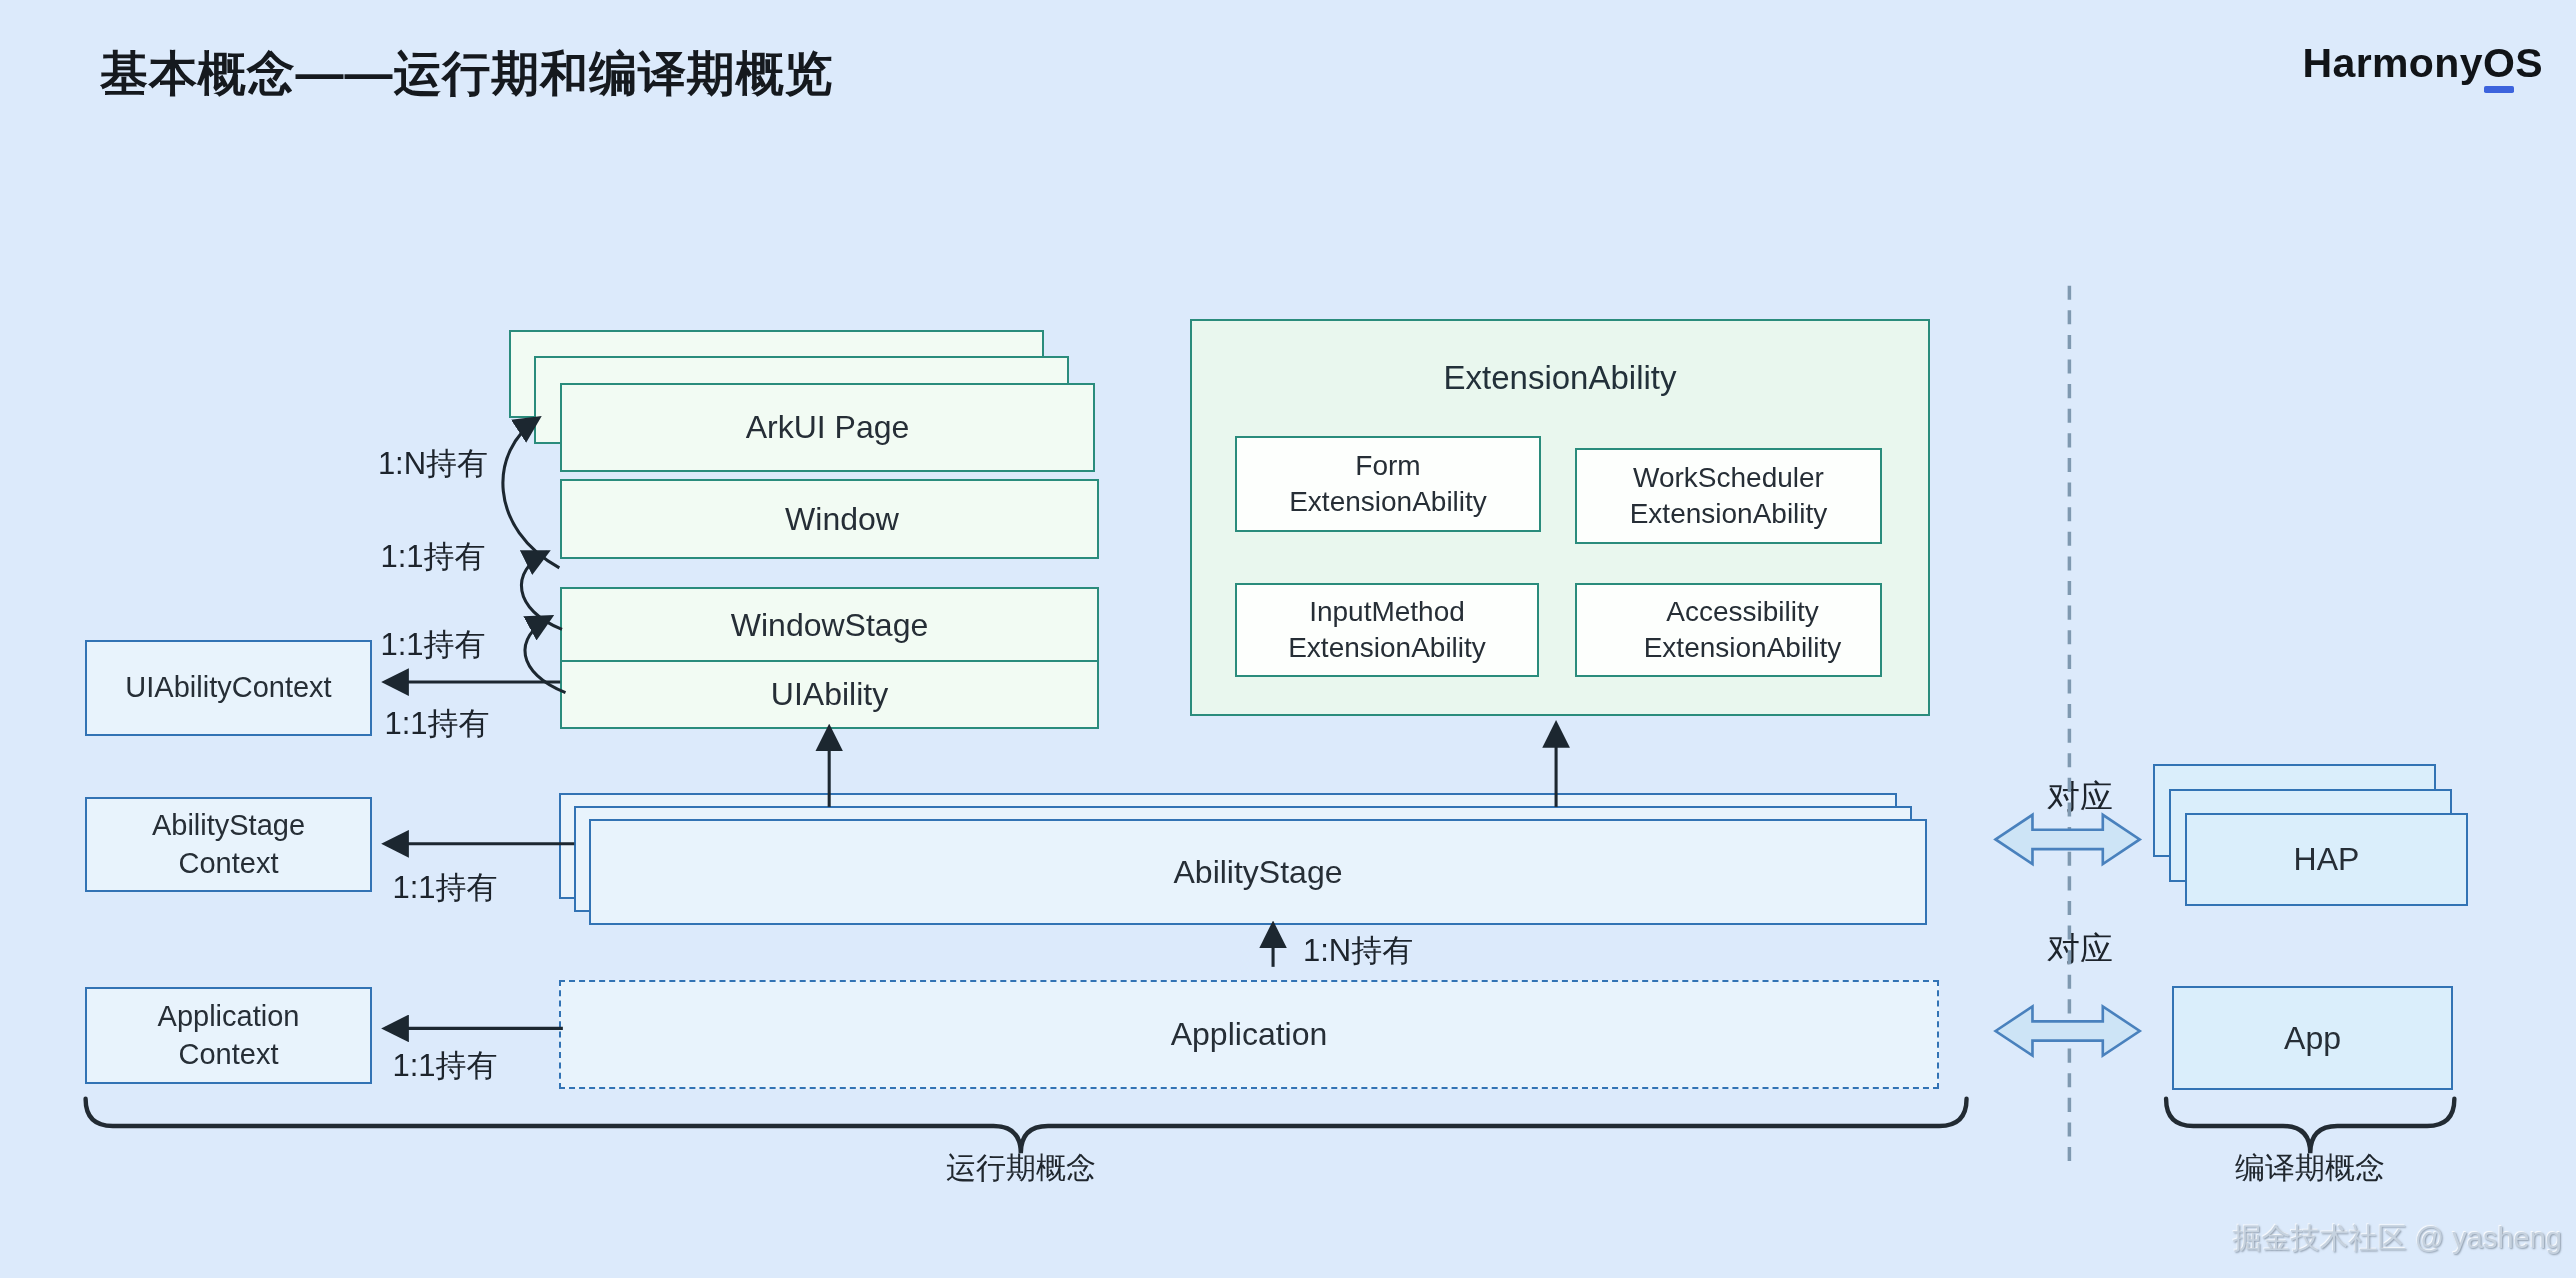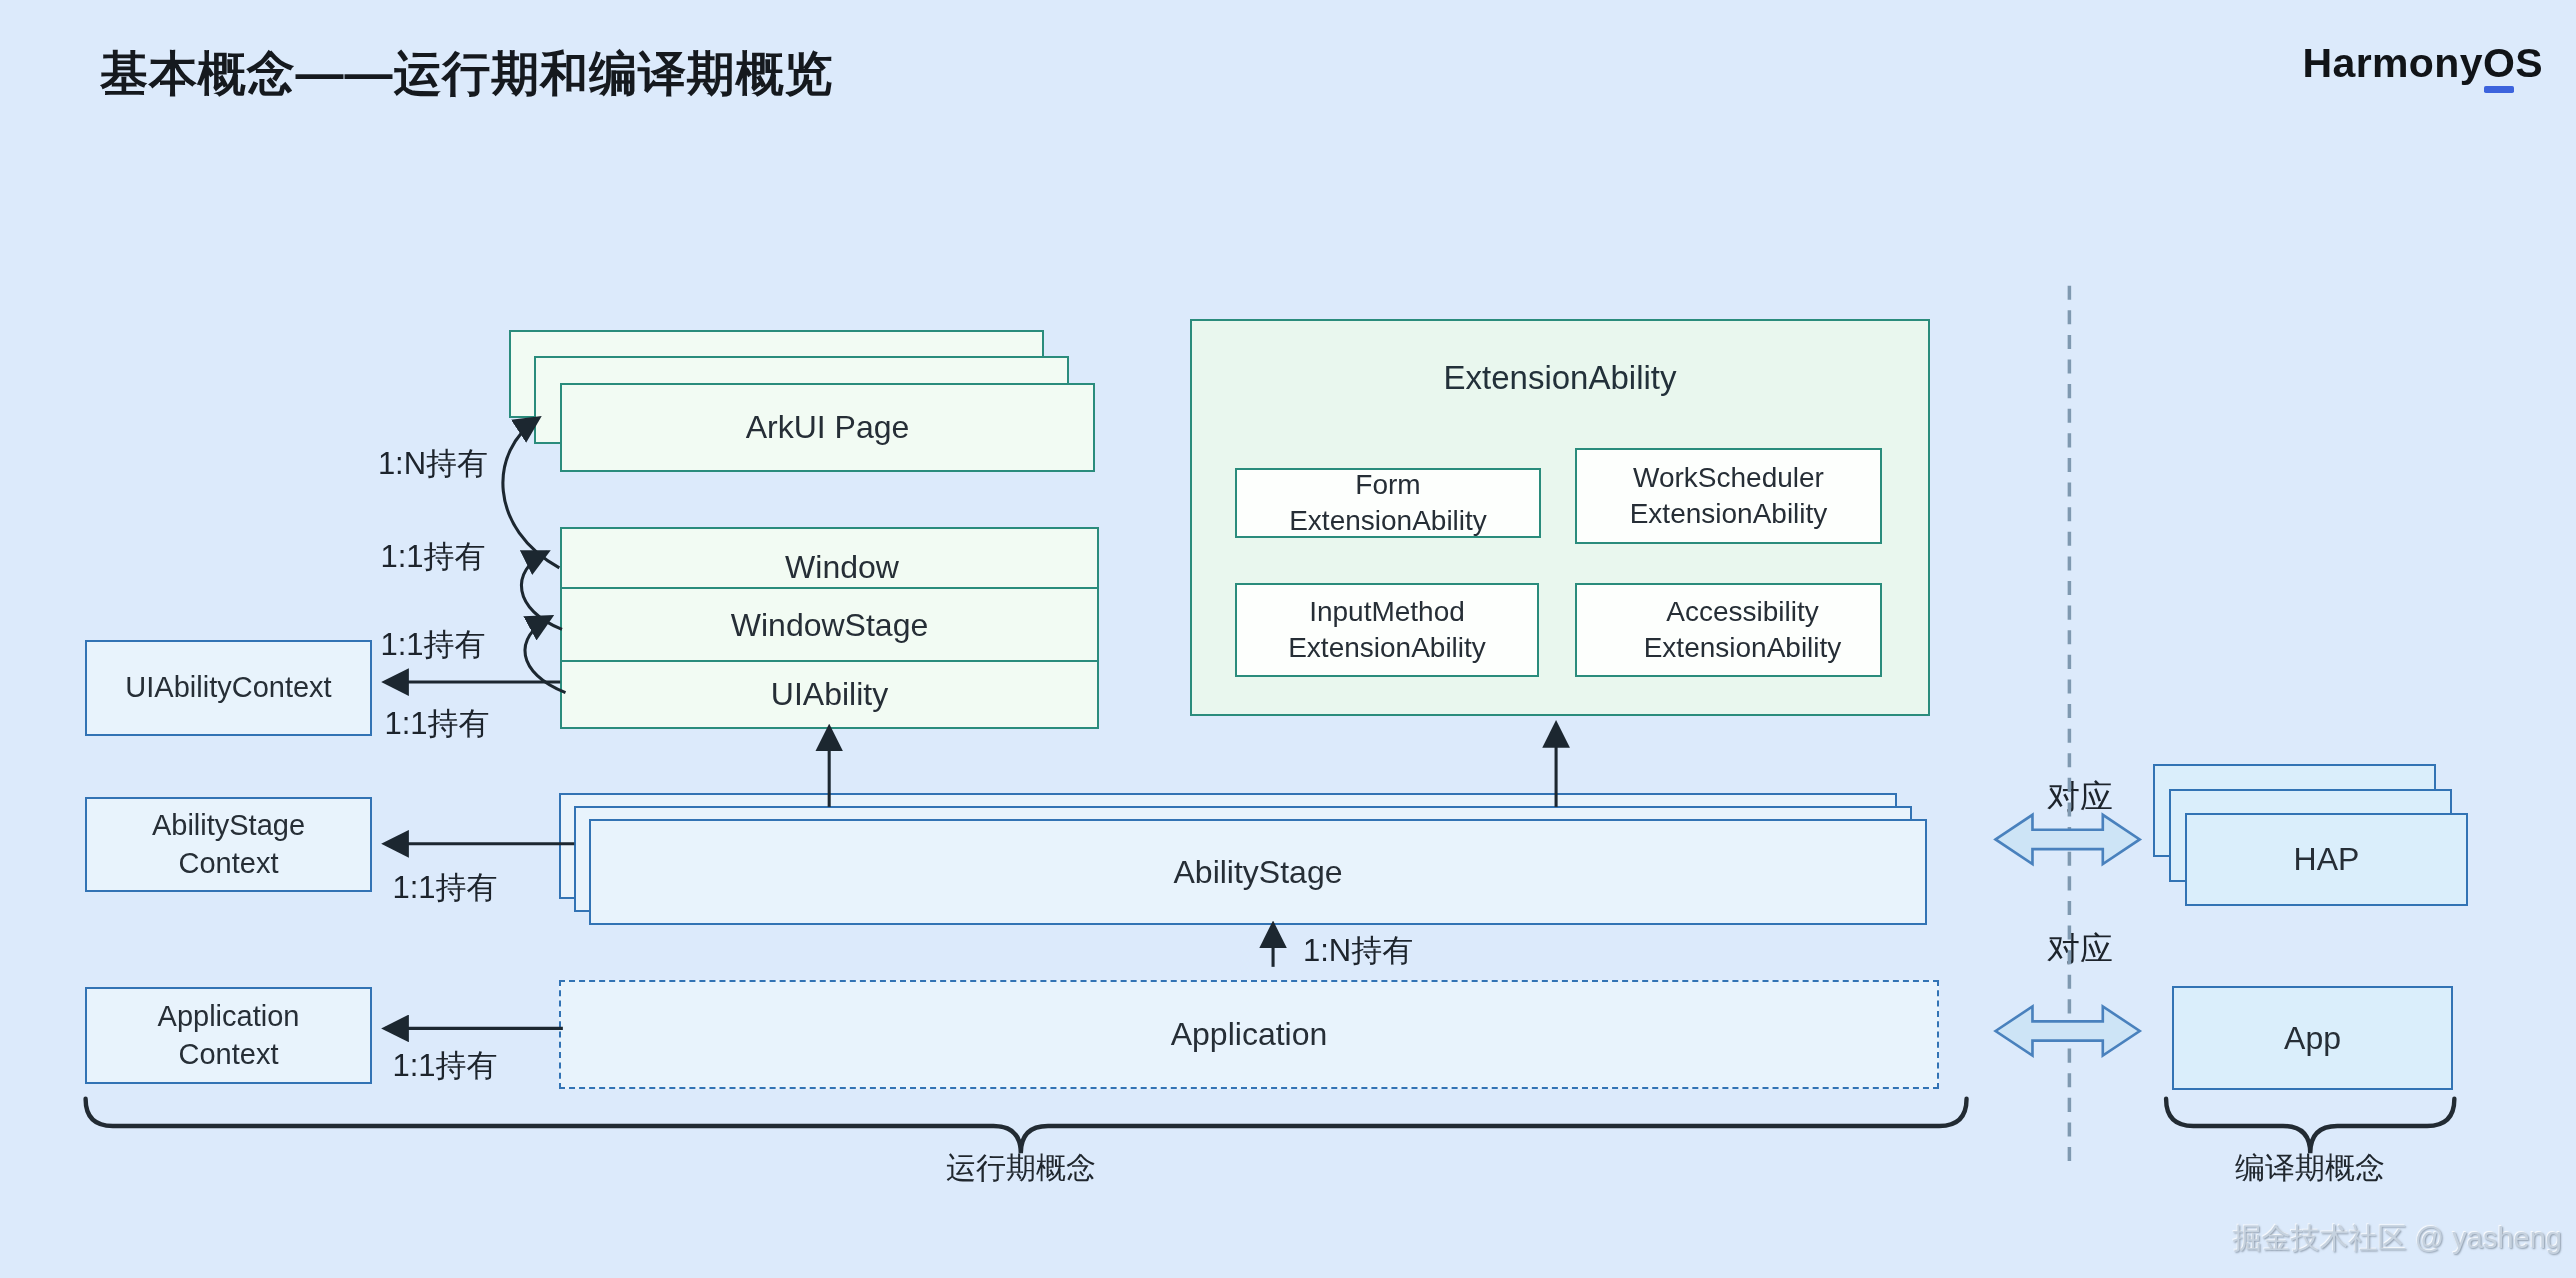--- a/index.html
+++ b/index.html
@@ -18,34 +18,34 @@
   .title{position:absolute;left:100px;top:42px;font-size:48px;font-weight:700;color:#15191e;letter-spacing:0.9px;}
   .logo{position:absolute;top:21px;right:33px;font-size:41px;font-weight:700;color:#111418;letter-spacing:0.4px;margin-top:19px;}
   .logo-o{position:relative;display:inline-block;}
   .logo-o::after{content:"";position:absolute;left:0.9px;right:0.9px;bottom:-6.2px;height:7px;background:#3c63dd;border-radius:1.8px;}
 
   
   .arkui-l1{left:509px;top:322px;width:535px;height:88px;}
   .arkui-l2{left:534px;top:348px;width:535px;height:88px;}
   .arkui{left:560px;top:375px;width:535px;height:89px;font-size:32px;}
   
-  .row-window{left:560px;top:519px;width:539px;height:80px;font-size:32px;padding-left:25px;}
+  .row-window{left:560px;top:471px;width:539px;height:80px;font-size:32px;padding-left:25px;}
   .row-windowstage{left:560px;top:579px;width:539px;height:76px;font-size:32px;}
   .row-uiability{left:560px;top:652px;width:539px;height:69px;font-size:32px;}
 
   
   .uiability-ctx{left:85px;top:632px;width:287px;height:96px;font-size:29px;}
   .as-ctx{left:85px;top:789px;width:287px;height:95px;font-size:29px;}
   .app-ctx{left:85px;top:979px;width:287px;height:97px;font-size:29px;}
 
   
   .ext-panel{position:absolute;left:1190px;top:319px;width:740px;height:397px;box-sizing:border-box;
              background:#e9f7ee;border:2.6px solid #2a8c7c;}
   .ext-title{position:absolute;left:1190px;top:359px;width:740px;text-align:center;font-size:33px;color:#23313a;}
-  .ext-a{left:1235px;top:460px;width:306px;height:70px;}
+  .ext-a{left:1235px;top:428px;width:306px;height:96px;}
   .ext-b{left:1575px;top:440px;width:307px;height:96px;}
   .ext-c{left:1235px;top:575px;width:304px;height:94px;}
   .ext-d{left:1575px;top:575px;width:307px;height:94px;padding-left:28px;}
 
   
   .as-l1{left:559px;top:785px;width:1338px;height:106px;}
   .as-l2{left:574px;top:798px;width:1338px;height:106px;}
   .as{left:589px;top:811px;width:1338px;height:106px;font-size:32px;}
 
   

